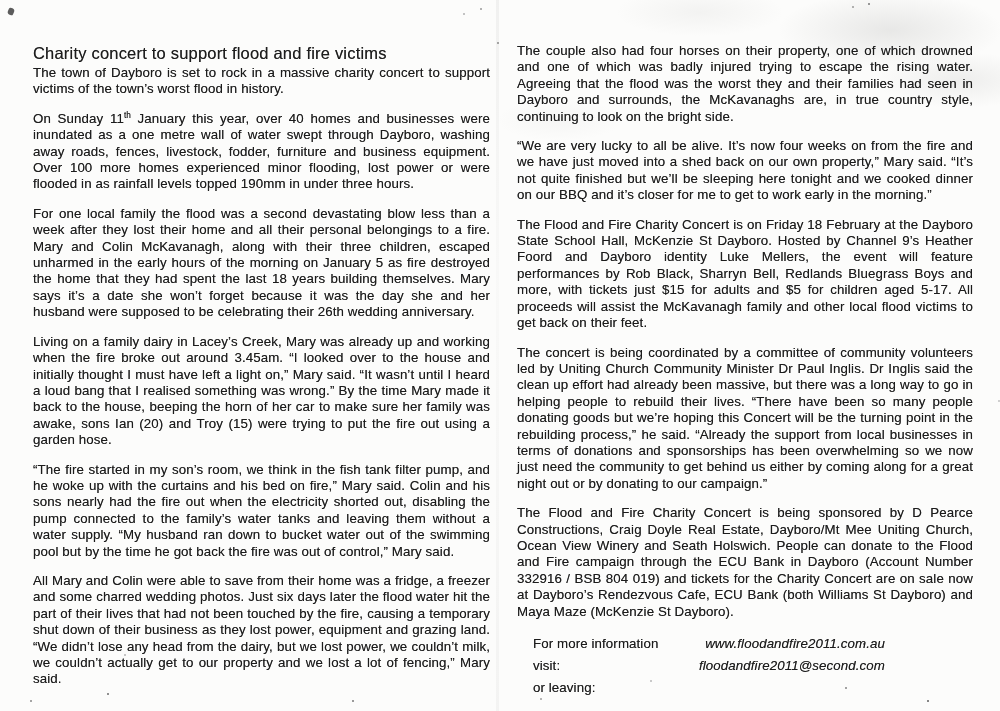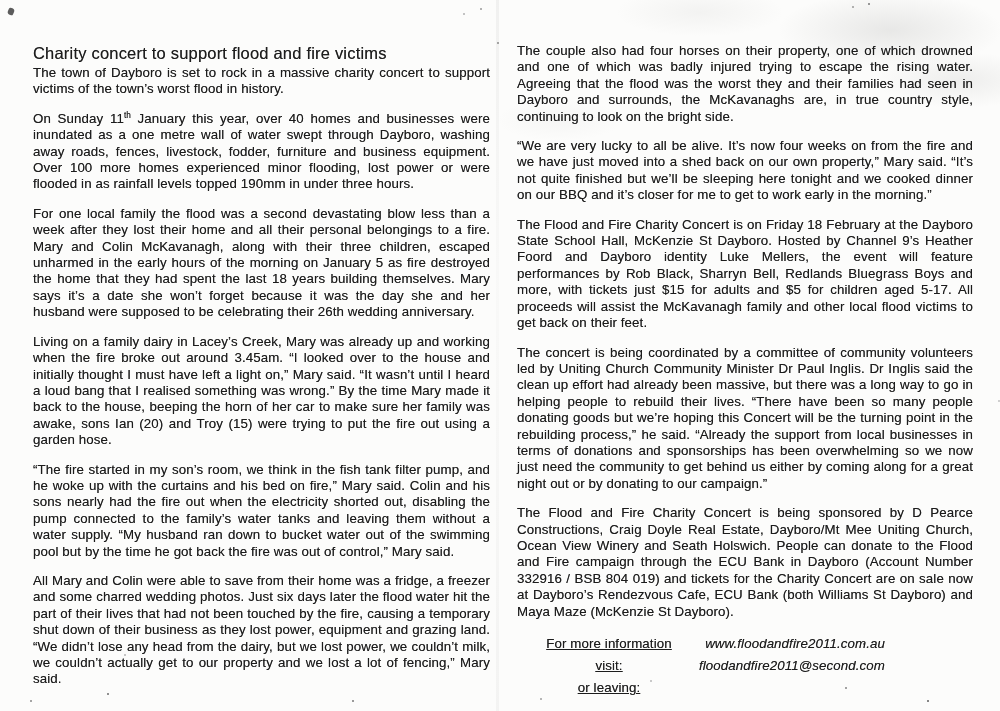--- a/index.html
+++ b/index.html
@@ -88,21 +88,21 @@
     letter-spacing: 0.2px;
   }
   p { margin: 0 0 13px 0; }
   sup { font-size: 0.62em; line-height: 0; }
   .contact {
     display: flex;
     margin: 8px 0 0 16px;
     line-height: 22px;
     text-align: left;
   }
-  .contact-labels { width: 152px; text-align: center; flex: 0 0 auto; text-decoration: underline; }
+  .contact-labels { width: 152px; text-align: left; flex: 0 0 auto; }
   .contact-values { margin-left: 14px; font-style: italic; text-align: right; }
 </style>
 </head>
 <body>
 
 <div class="page">
   <div class="crease"></div>
   <div class="corner-mark"></div>
   <div class="specks"></div>
 

